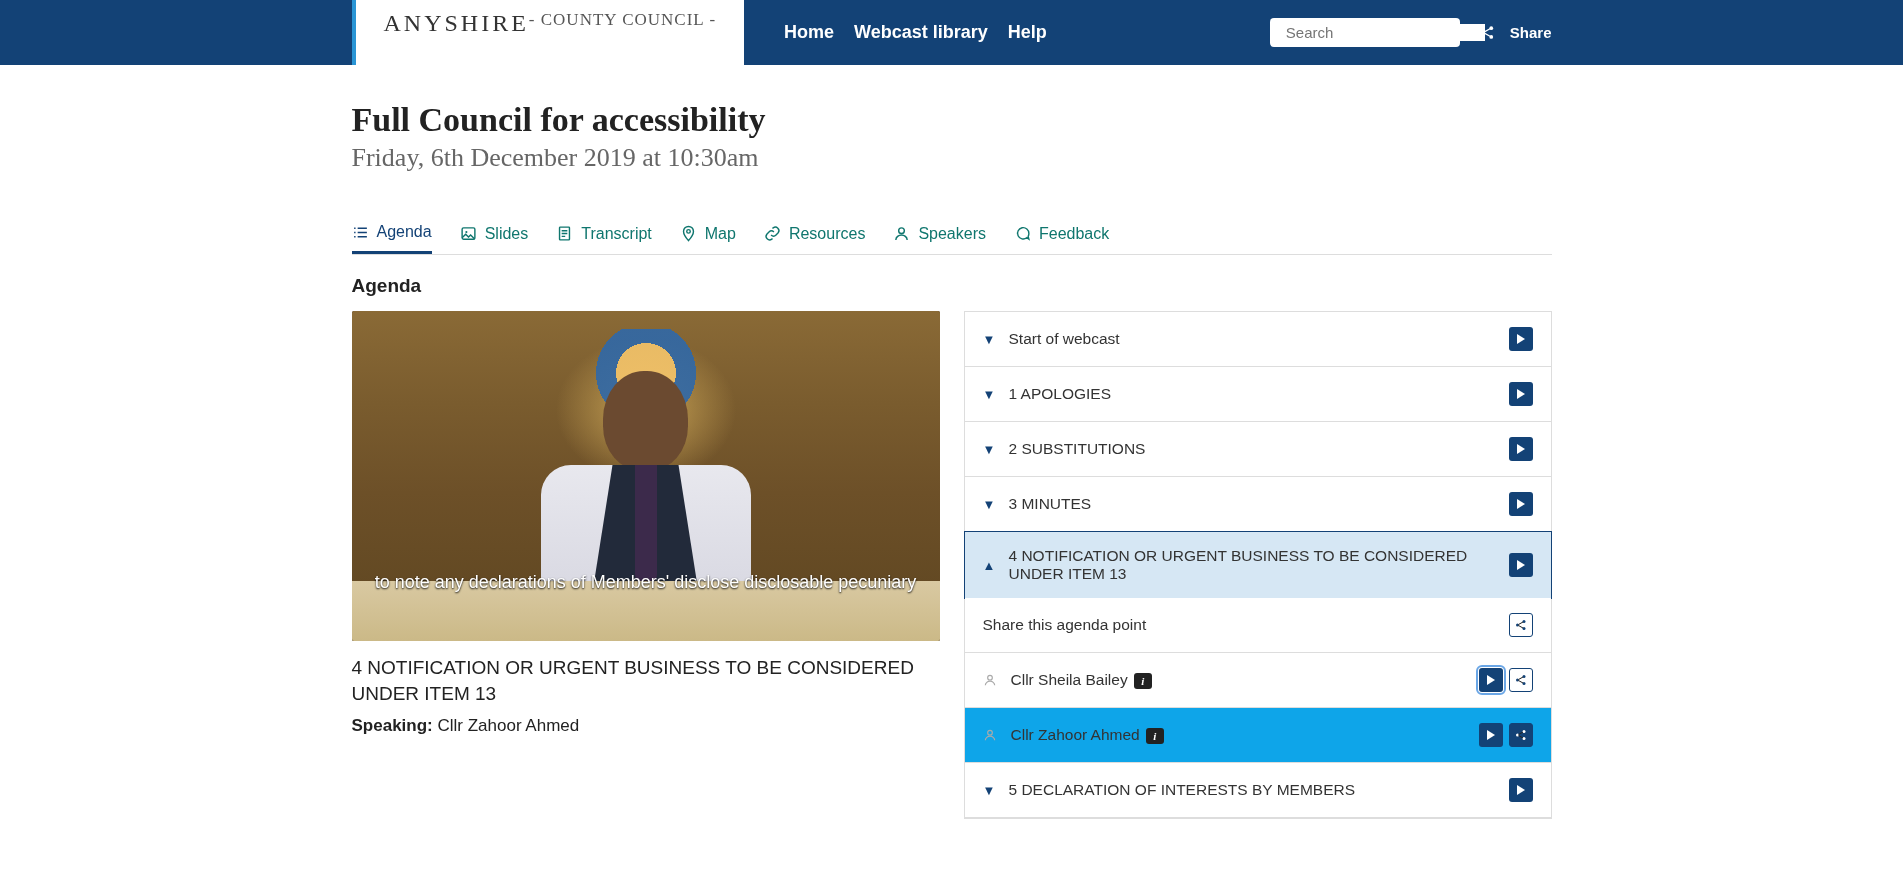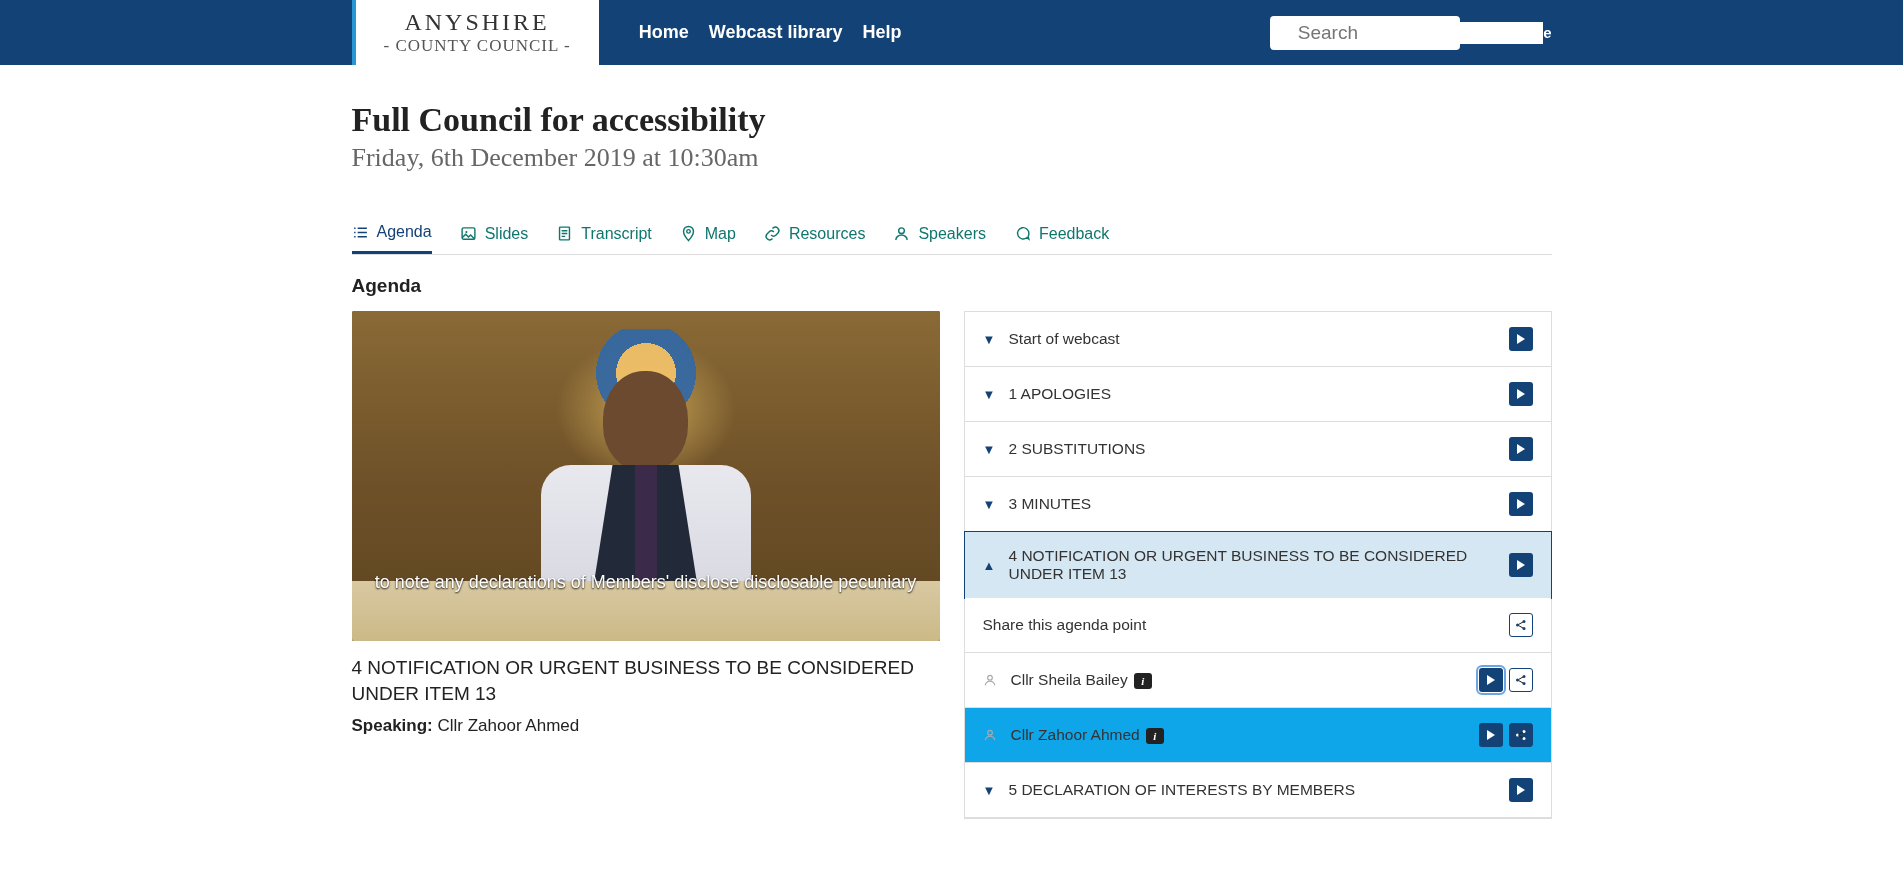--- a/index.html
+++ b/index.html
@@ -1,26 +1,26 @@
 <!DOCTYPE html>
 <html><head>
 <meta charset="utf-8">
 <style>
 *{box-sizing:border-box;margin:0;padding:0}
 body{font-family:Arial,Helvetica,sans-serif;background:#fff;color:#222}
 .topbar{background:#134276;height:65px;display:flex;align-items:center;justify-content:center}
 .topbar-inner{width:1200px;display:flex;align-items:center;justify-content:space-between}
-.logo-wrap{background:#fff;border-left:4px solid #2a95d5;padding:17px 28px;text-align:center;height:65px;display:flex;flex-direction:column;justify-content:center}
+.logo-wrap{background:#fff;border-left:4px solid #2a95d5;padding:10px 28px;text-align:center;height:65px;display:flex;flex-direction:row;justify-content:center}
 .logo-main{font-family:'Times New Roman',serif;font-size:24px;letter-spacing:3px;color:#333}
 .logo-sub{font-family:'Times New Roman',serif;font-size:17px;letter-spacing:1px;color:#555}
 .nav{display:flex;gap:20px}
 .nav a{color:#fff;text-decoration:none;font-weight:bold;font-size:18px}
 .right-top{display:flex;align-items:center;gap:20px}
 .search-box{background:#fff;border-radius:4px;display:flex;align-items:center;padding:6px 12px;width:190px}
-.search-box input{border:none;outline:none;font-size:19px;flex:1;margin-left:16px}
+.search-box input{border:none;outline:none;font-size:15px;flex:1;margin-left:4px}
 .share-top{color:#fff;font-weight:bold;font-size:15px;display:flex;align-items:center;gap:15px;cursor:pointer}
 .container{width:1200px;margin:6px auto;padding-top:30px}
 h1{font-family:Georgia,'Times New Roman',serif;font-size:34px;font-weight:bold;color:#222}
 .subtitle{font-family:Georgia,'Times New Roman',serif;font-size:26px;color:#666;margin-top:4px}
 .tabs{display:flex;gap:28px;border-bottom:1px solid #ddd;margin-top:40px}
 .tab{display:flex;align-items:center;gap:8px;padding:10px 0;color:#0f766e;font-size:16px;cursor:pointer}
 .tab.active{color:#134276;border-bottom:3px solid #134276;font-weight:500}
 .tab svg{width:17px;height:17px}
 .section-title{font-size:19px;font-weight:bold;margin-top:20px}
 .content-row{display:flex;gap:24px;margin-top:14px}

